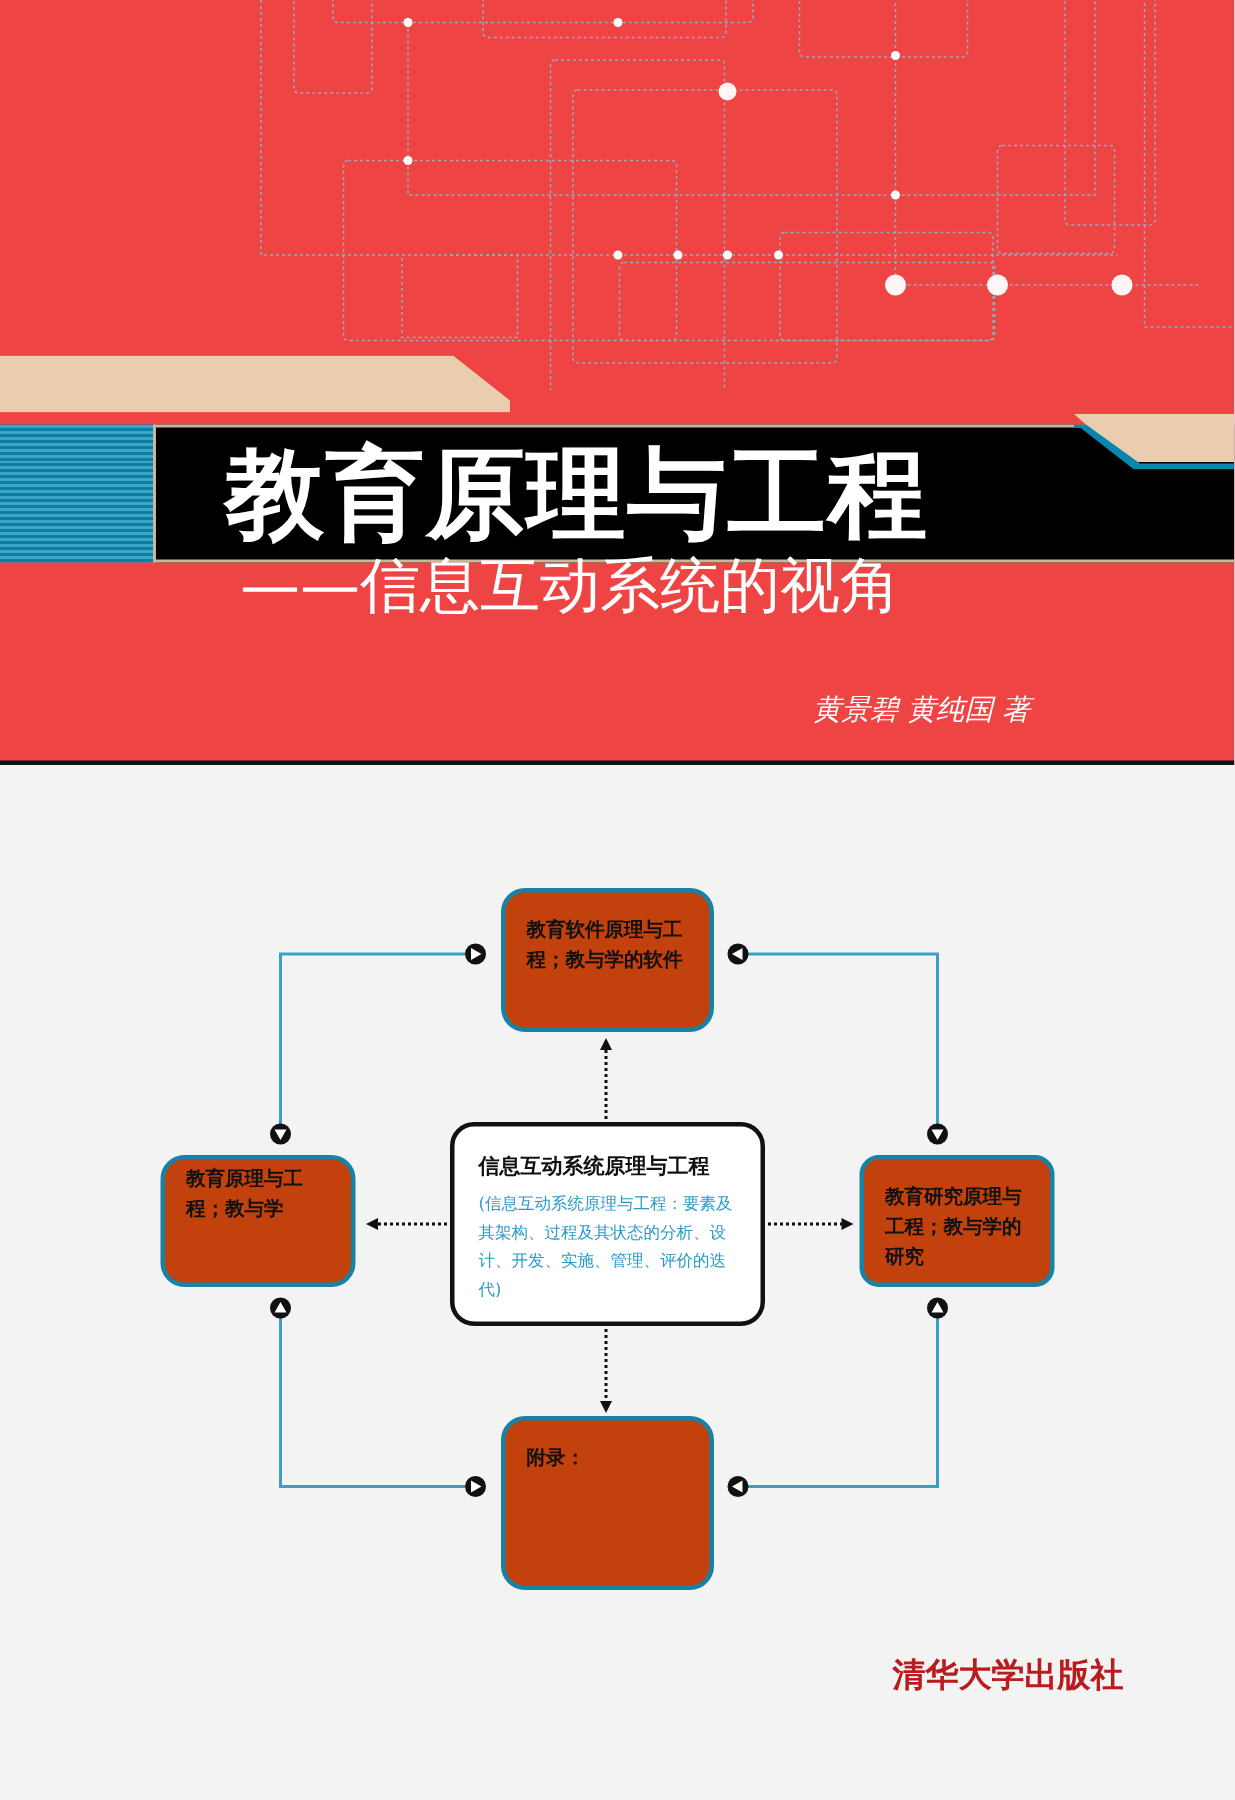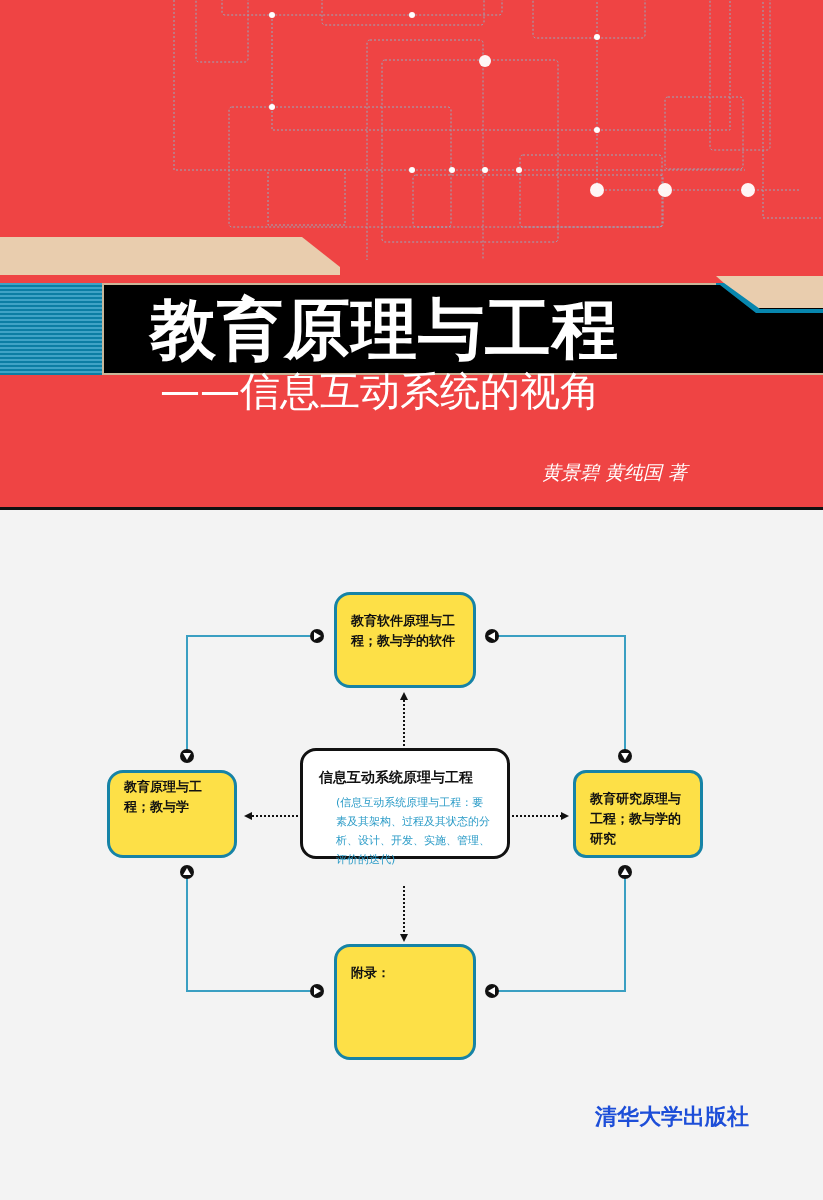--- a/index.html
+++ b/index.html
@@ -8,25 +8,25 @@
   .circuit { position: absolute; left: 0; top: 0; width: 823px; height: 260px; }
   .tan1 { position: absolute; left: 0; top: 237px; width: 340px; height: 38px; background: #e9cdae; clip-path: polygon(0 0, 302px 0, 340px 30px, 340px 38px, 0 38px); }
   .tan2 { position: absolute; left: 716px; top: 276px; width: 107px; height: 32px; background: #e9cdae; clip-path: polygon(0 0, 107px 0, 107px 32px, 36px 32px); }
   .stripes { position: absolute; left: 0; top: 283px; width: 102px; height: 92px; background: repeating-linear-gradient(to bottom, #3fa3c6 0 2px, #0b7ea4 2px 4px); }
   .band { position: absolute; left: 102px; top: 283px; width: 721px; height: 92px; background: #000; border-top: 2px solid #c9b79a; border-left: 2px solid #c9b79a; border-bottom: 2px solid #c9b79a; }
   .band-edge { position: absolute; left: 716px; top: 283px; width: 107px; height: 30px; background: #0786ae; clip-path: polygon(0 0, 8px 0, 44px 26px, 107px 26px, 107px 30px, 40px 30px, 4px 2px, 0 2px); }
   .title { position: absolute; left: 150px; top: 285px; font-family: "DejaVu Serif", serif; font-weight: bold; font-size: 66px; color: #fff; letter-spacing: 1px; line-height: 88px; }
   .subtitle { position: absolute; left: 160px; top: 363px; font-weight: normal; font-size: 40px; color: #fff; line-height: 56px; }
   .authors { position: absolute; left: 542px; top: 460px; font-size: 19px; color: #fff; font-style: italic; }
   .bottomline { position: absolute; left: 0; top: 507px; width: 823px; height: 3px; background: #111; }
-  .box { position: absolute; background: #fde047; border: 3px solid #1683a6; border-radius: 16px; font-weight: bold; font-size: 13px; color: #111; line-height: 20px; padding: 16px 14px; }
-  .center { position: absolute; left: 300px; top: 748px; width: 210px; height: 111px; background: #fff; border: 3px solid #111; border-radius: 16px; padding: 18px 16px; }
+  .box { position: absolute; background: #c2410c; border: 3px solid #1683a6; border-radius: 16px; font-weight: bold; font-size: 13px; color: #111; line-height: 20px; padding: 16px 14px; }
+  .center { position: absolute; left: 300px; top: 748px; width: 210px; height: 136px; background: #fff; border: 3px solid #111; border-radius: 16px; padding: 18px 16px; }
   .center .h { font-weight: bold; font-size: 14px; color: #111; margin-bottom: 6px; }
-  .center .d { font-size: 11px; color: #2a9bc7; line-height: 19px; margin-left: 17px; }
-  .publisher { position: absolute; left: 595px; top: 1102px; font-size: 22px; color: #1d4ed8; font-weight: bold; font-family: Liberation Serif, serif; }
+  .center .d { font-size: 11px; color: #2a9bc7; line-height: 19px; }
+  .publisher { position: absolute; left: 595px; top: 1102px; font-size: 22px; color: #b91c1c; font-weight: bold; font-family: Liberation Serif, serif; }
   svg.lines { position: absolute; left: 0; top: 0; width: 823px; height: 1200px; pointer-events: none; }
 </style>
 </head>
 <body>
 
 <div class="top">
   <svg class="circuit" viewBox="0 0 823 260">
     <g fill="none" stroke="#7fc3dc" stroke-width="1" stroke-dasharray="2,2" opacity="0.8">
       <rect x="196" y="-10" width="52" height="72" rx="3"></rect>
       <rect x="222" y="-10" width="280" height="25" rx="3"></rect>

